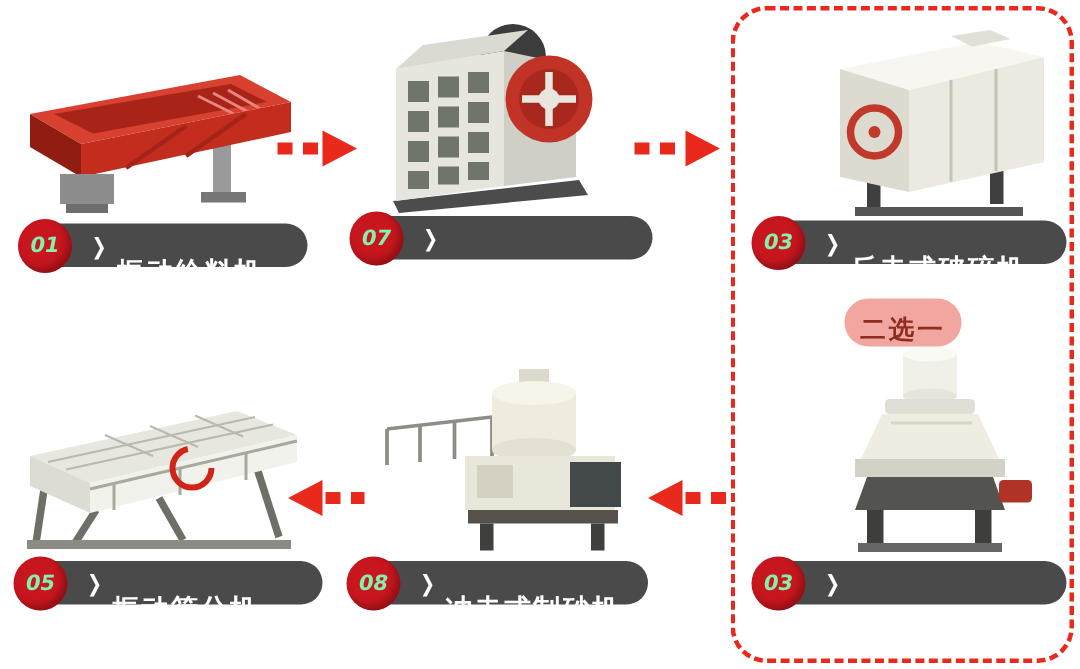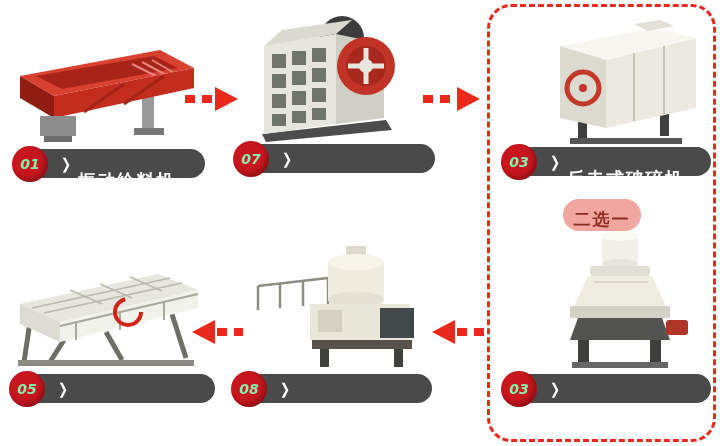--- a/index.html
+++ b/index.html
@@ -239,24 +239,26 @@
   <div class="step" style="left:504px; top:371px; width:207px;">
     <div class="pill">
       <span class="chev">❯</span>
     </div>
     <div class="num">03</div>
   </div>
 
   <div class="step" style="left:234px; top:371px; width:198px;">
     <div class="pill">
       <span class="chev">❯</span>
+      <span class="lbl">冲击式制砂机</span>
     </div>
     <div class="num">08</div>
   </div>
 
   <div class="step" style="left:12px; top:371px; width:203px;">
     <div class="pill">
       <span class="chev">❯</span>
+      <span class="lbl">振动筛分机</span>
     </div>
     <div class="num">05</div>
   </div>
 
 </div>
 
 </body></html>

